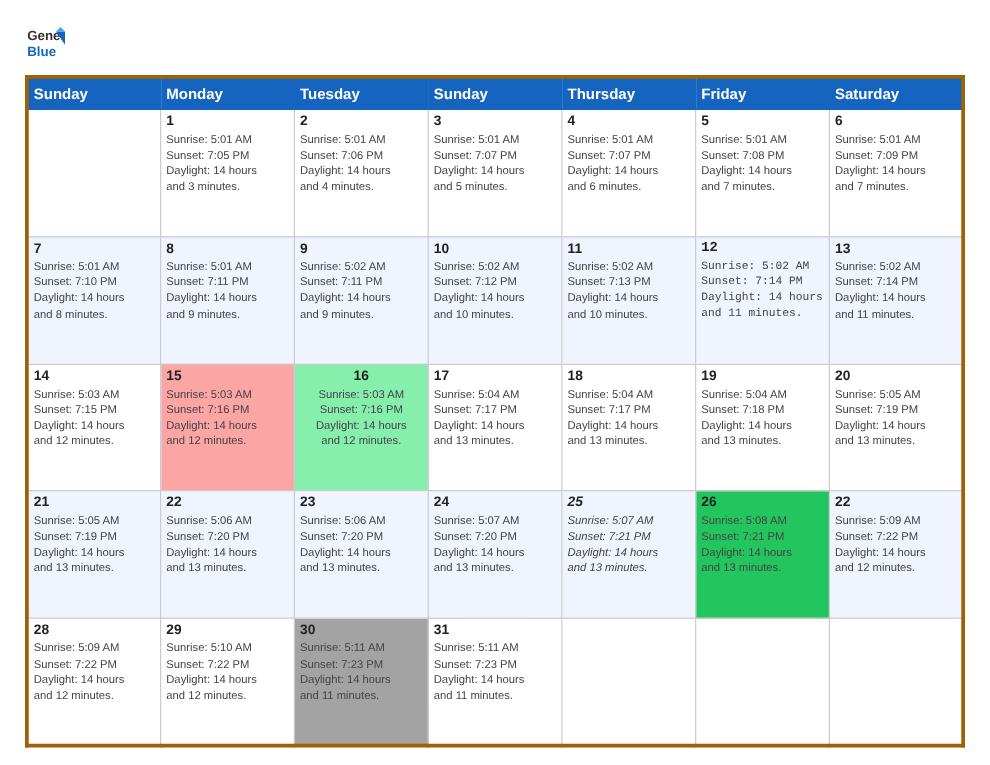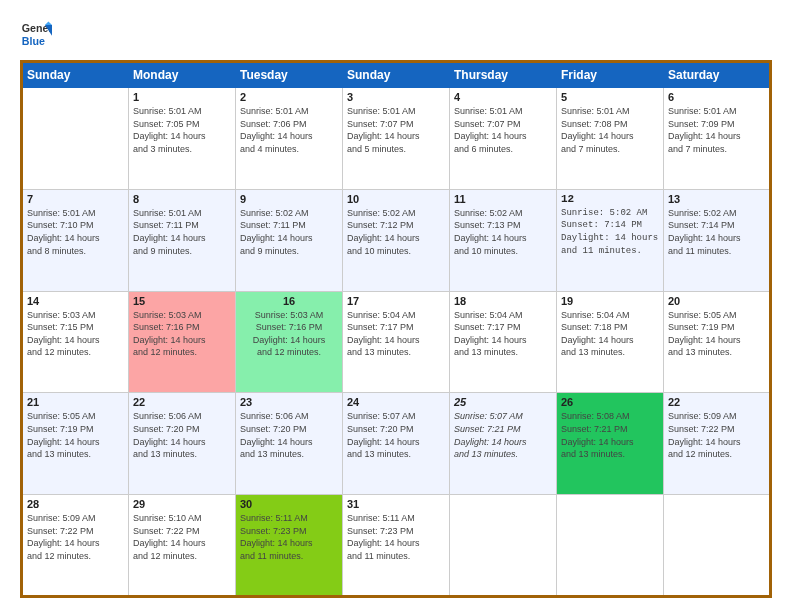--- a/index.html
+++ b/index.html
@@ -331,21 +331,21 @@
 Daylight: 14 hours
 and 12 minutes.</div>
           </td>
           <td style="background: rgb(255, 255, 255);">
             <span class="day-num">29</span>
             <div class="cell-text" style="white-space: pre-line;">Sunrise: 5:10 AM
 Sunset: 7:22 PM
 Daylight: 14 hours
 and 12 minutes.</div>
           </td>
-          <td style="background: #84cc16;">
+          <td style="background: #a3a3a3;">
             <span class="day-num">30</span>
             <div class="cell-text" style="white-space: pre-line;">Sunrise: 5:11 AM
 Sunset: 7:23 PM
 Daylight: 14 hours
 and 11 minutes.</div>
           </td>
           <td style="background: rgb(255, 255, 255); border-radius: 30px;">
             <span class="day-num">31</span>
             <div class="cell-text" style="white-space: pre-line;">Sunrise: 5:11 AM
 Sunset: 7:23 PM

